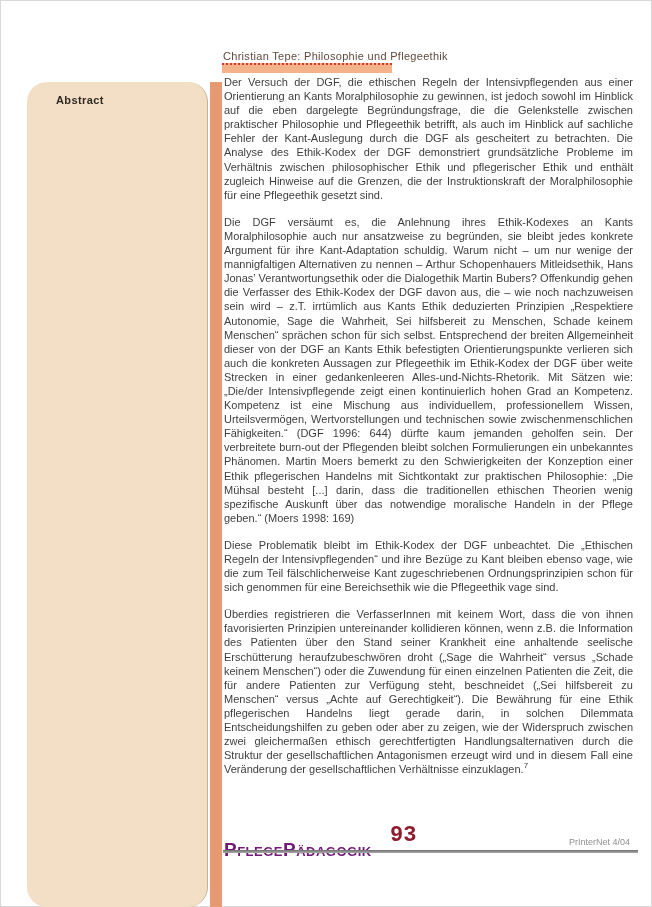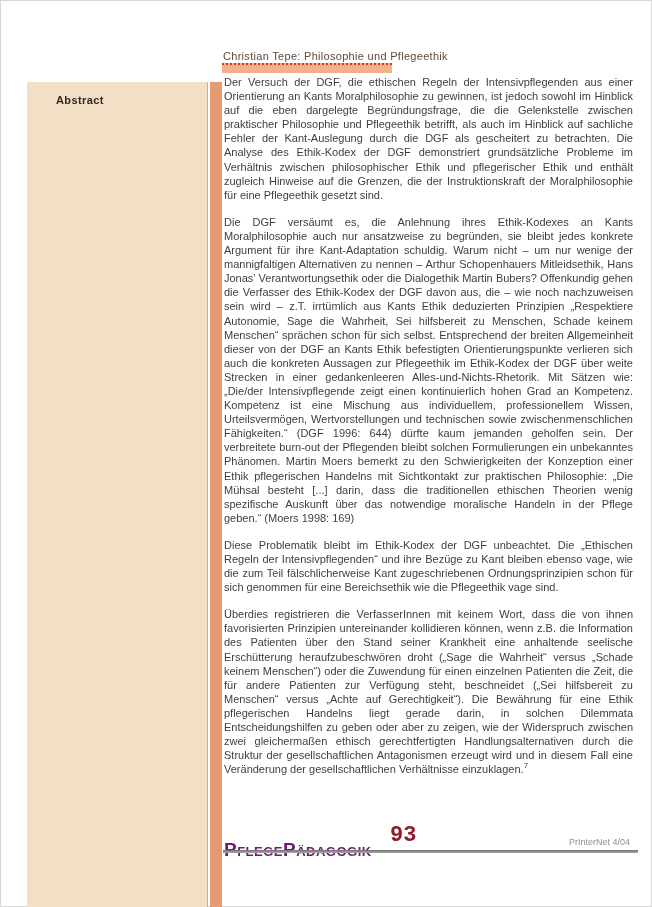--- a/index.html
+++ b/index.html
@@ -39,20 +39,21 @@
   
   .abstract-panel {
     position: absolute;
     left: 27px;
     top: 82px;
     width: 181px;
     height: 825px;
     background: #f3dfc5;
     border-right: 1px solid #c7b090;
     box-sizing: border-box;
+    border-radius: 20px;
   }
   .abstract-heading {
     position: absolute;
     left: 29px;
     top: 12px;
     font-size: 11px;
     font-weight: bold;
     letter-spacing: 0.4px;
     color: #2e2a23;
   }

